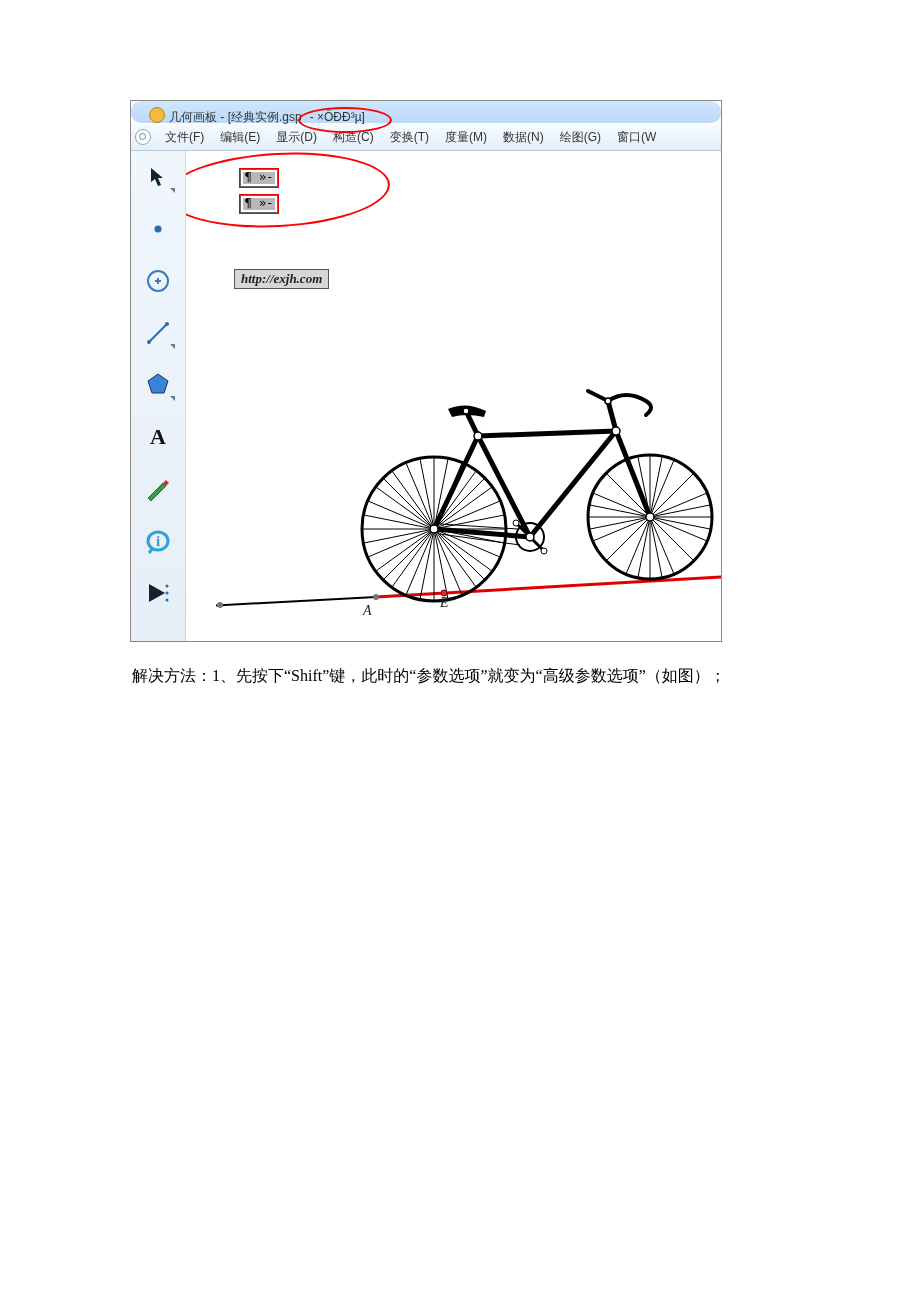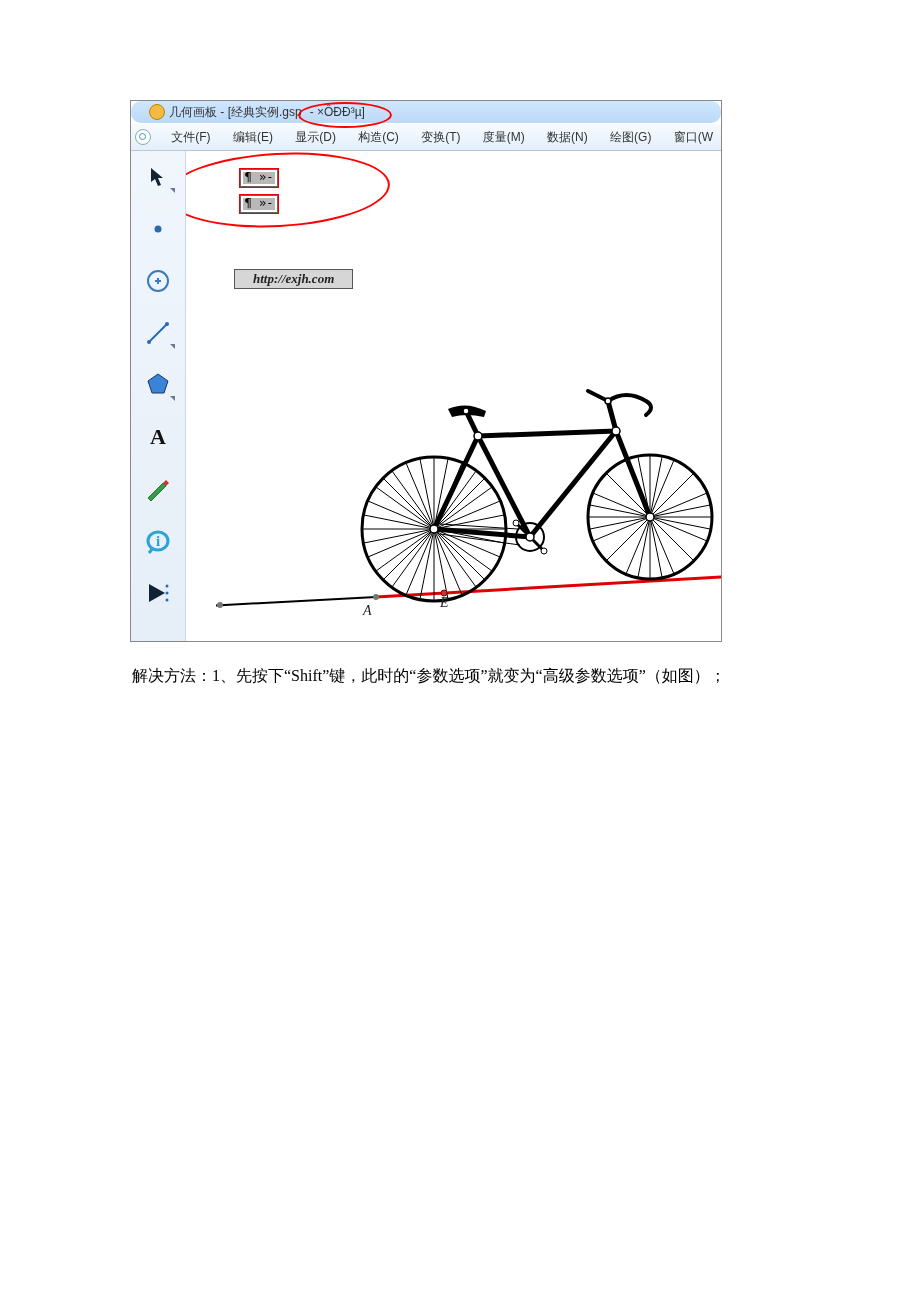--- a/index.html
+++ b/index.html
@@ -15,21 +15,21 @@
     width: 590px;
     margin-left: 30px;
     border: 1px solid #888;
     background: #fff;
     position: relative;
   }
   .titlebar {
     height: 22px;
     background: linear-gradient(#cfe7ff,#bcd9f7);
     display:flex;
-    align-items:center;
+    align-items:flex-end;
     font: 12px/1 "Tahoma", sans-serif;
     color:#333;
     padding-left:18px;
     border-radius:10px;
   }
   .title-icon {
     width:14px;height:14px;
     background:#f4b942;
     border:1px solid #b58800;
     border-radius:50%;
@@ -49,21 +49,20 @@
   }
   .menubar {
     height:26px;
     background: linear-gradient(#f6fbff,#e4effa);
     border-top:1px solid #fff;
     border-bottom:1px solid #b8c8d8;
     display:flex;
     align-items:center;
     font: 12px/1 "SimSun","Tahoma",sans-serif;
     color:#333;
-    justify-content:space-between;
   }
   .menu-icon {
     width:14px;height:14px;
     background:#fff;
     border:1px solid #8aa;
     border-radius:50%;
     margin:0 6px 0 4px;
     position:relative;
   }
   .menu-icon::after{
@@ -120,21 +119,21 @@
     width:36px;height:16px;
     background:#b8b8b8;
     border:1px solid #666;
     font:12px/14px monospace;
     text-align:center;
     box-shadow:0 0 0 1px #e00, 0 0 0 2px #fff inset;
   }
   .url-box {
     position:absolute;
     left:48px; top:118px;
-    padding:1px 18px;
+    padding:1px 6px;
     background:#d6d6d6;
     border:1px solid #555;
     font: italic 700 13px "Times New Roman", serif;
     color:#222;
   }
   .bicycle {
     position:absolute;
     left:30px; top:180px;
     width:520px; height:290px;
   }

